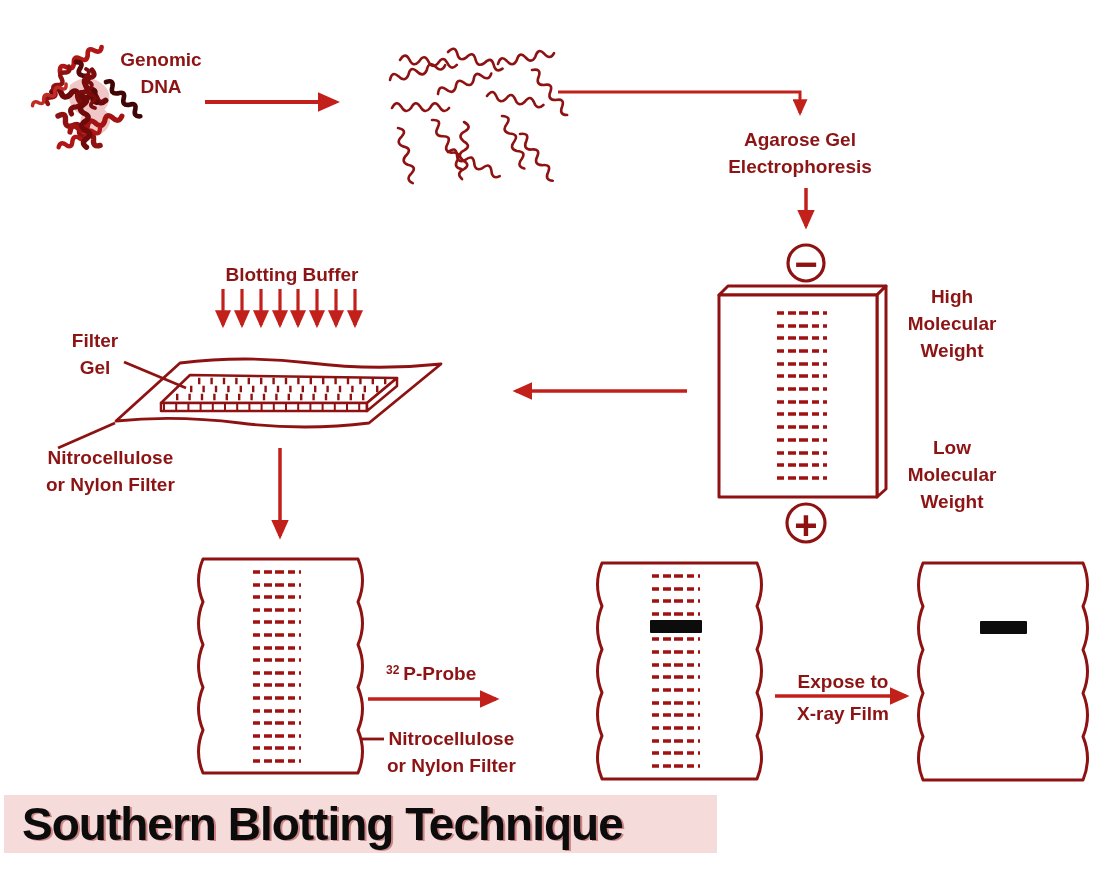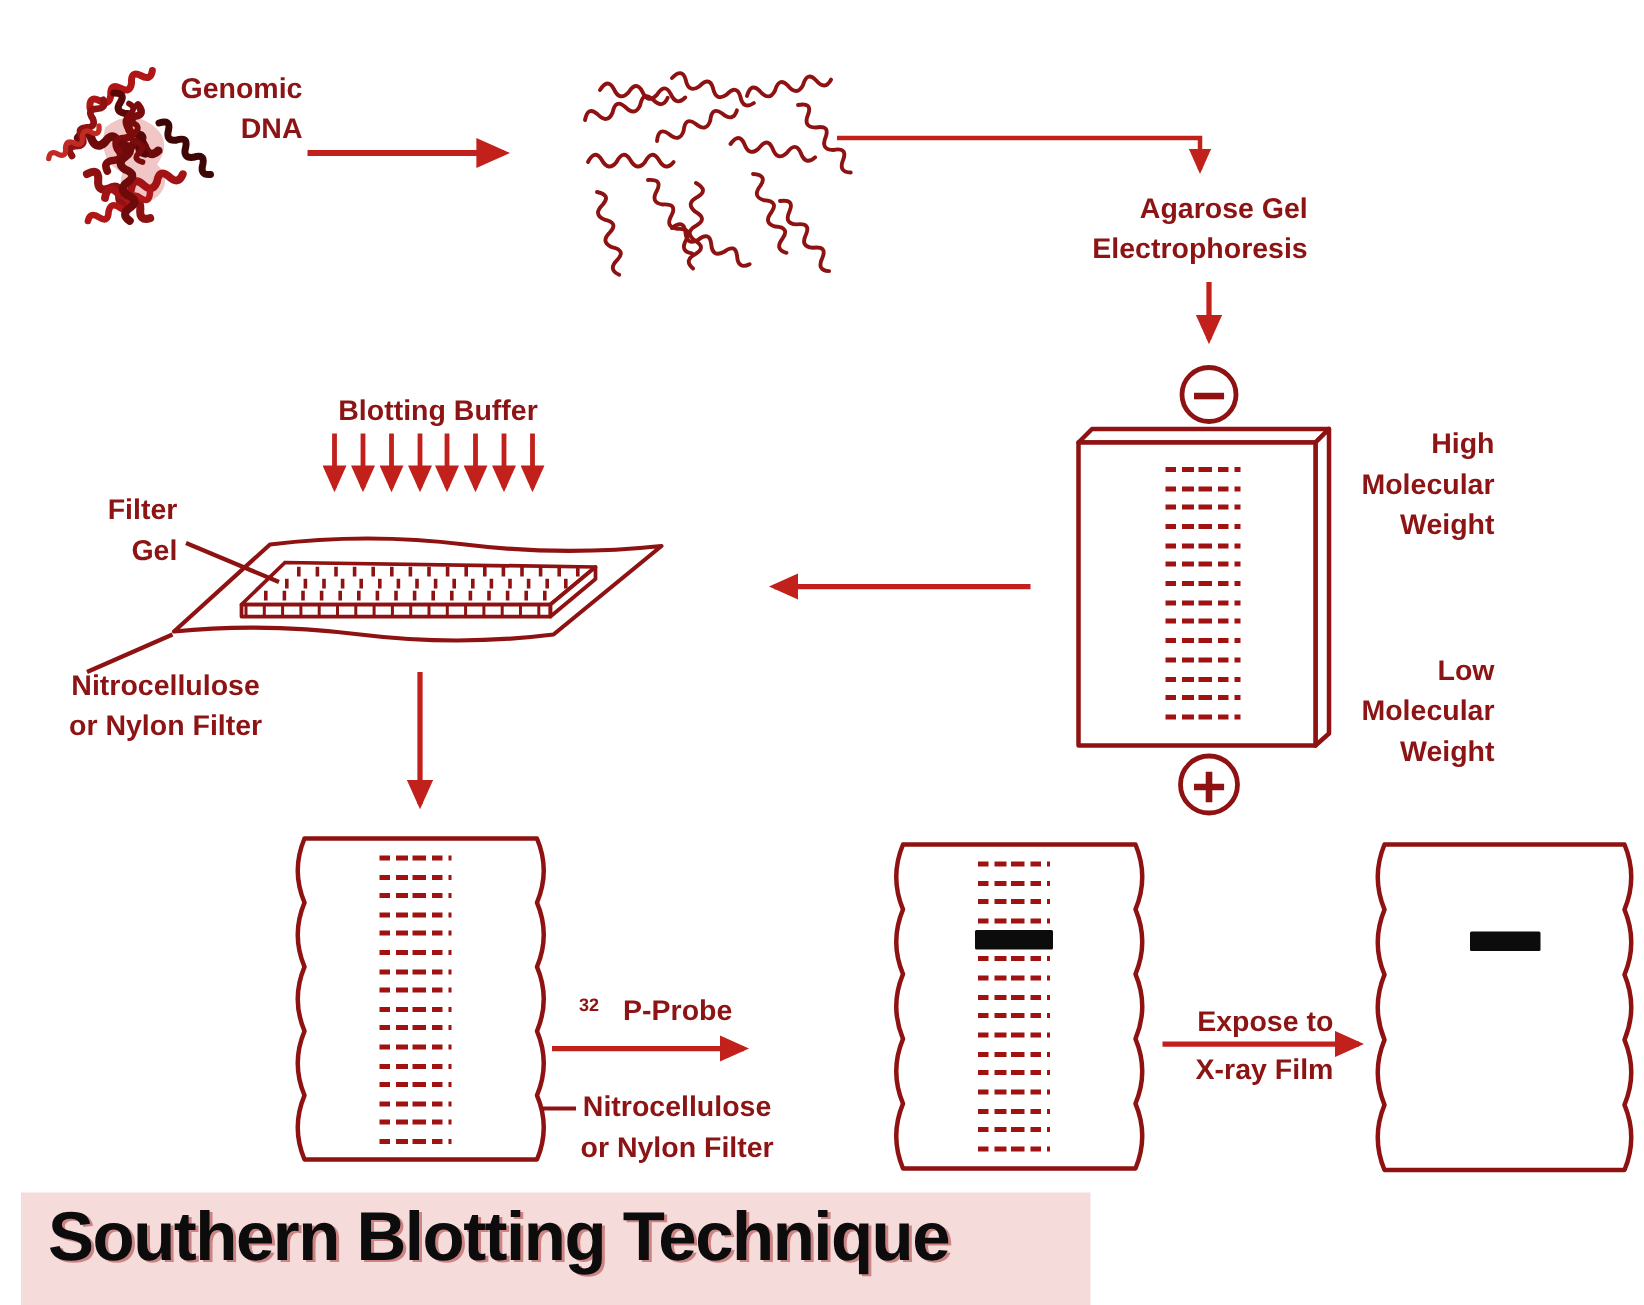--- a/index.html
+++ b/index.html
@@ -5,26 +5,26 @@
   html,body{margin:0;padding:0;background:#ffffff;}
   .stage{
     position:relative;width:1096px;height:870px;background:#ffffff;
     font-family:"Liberation Sans", sans-serif;overflow:hidden;
   }
   .stage svg{position:absolute;left:0;top:0;}
   .lbl{
     position:absolute;color:#8c1414;font-weight:700;font-size:19px;
     line-height:27px;white-space:pre-line;text-align:center;
   }
-  .lbl.center{transform:translateX(-50%);text-align:right;}
+  .lbl.center{transform:translateX(-50%);}
   .lbl.left{text-align:center;}
   .lbl sup{font-size:12px;vertical-align:6px;}
-  .lbl .probe-main{margin-left:16px;}
+  .lbl .probe-main{margin-left:4px;}
   .titlebar{
-    position:absolute;left:14px;top:795px;width:713px;height:76px;
+    position:absolute;left:4px;top:795px;width:713px;height:58px;
     background:#f6dbdb;color:#0c0c0c;font-weight:800;font-size:46px;
     line-height:58px;padding-left:18px;box-sizing:border-box;
     letter-spacing:-1px;white-space:nowrap;
     text-shadow:2px 1px 0 rgba(150,25,25,.45);
   }
   .etext{font-weight:700;fill:#8e1212;}
 </style>
 </head>
 <body>
 

